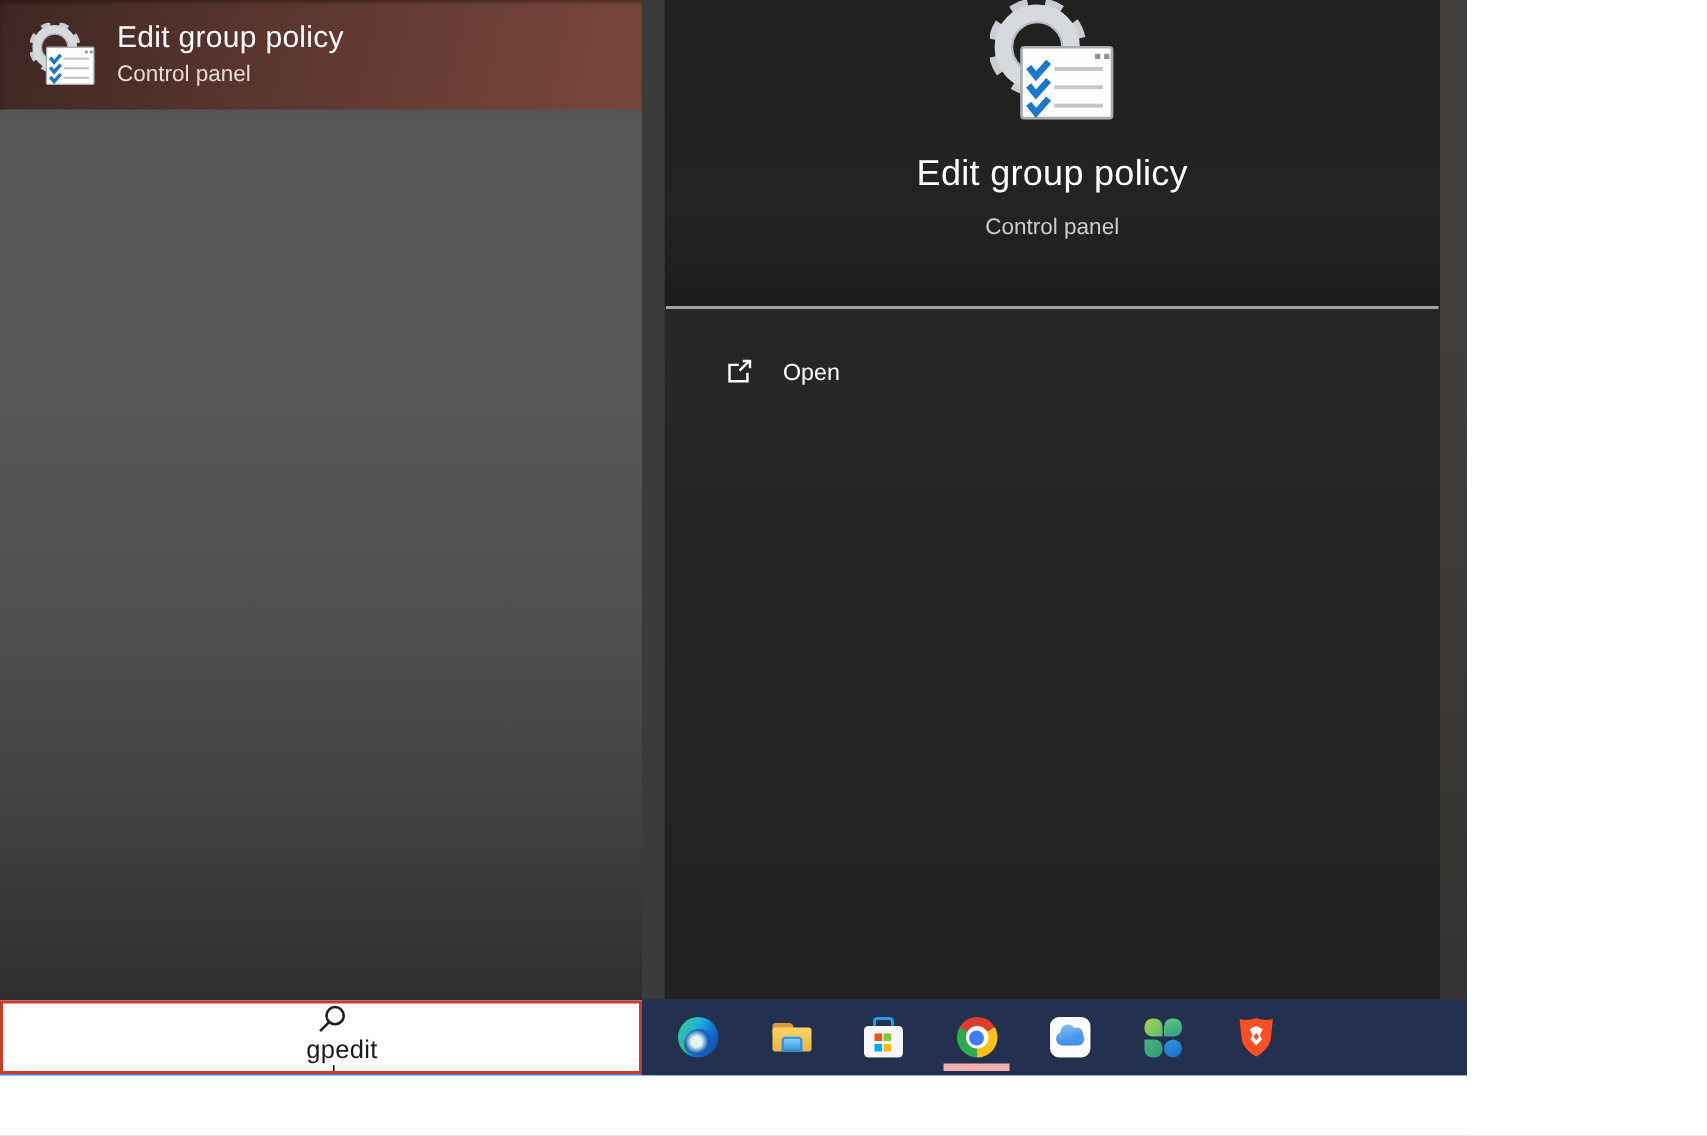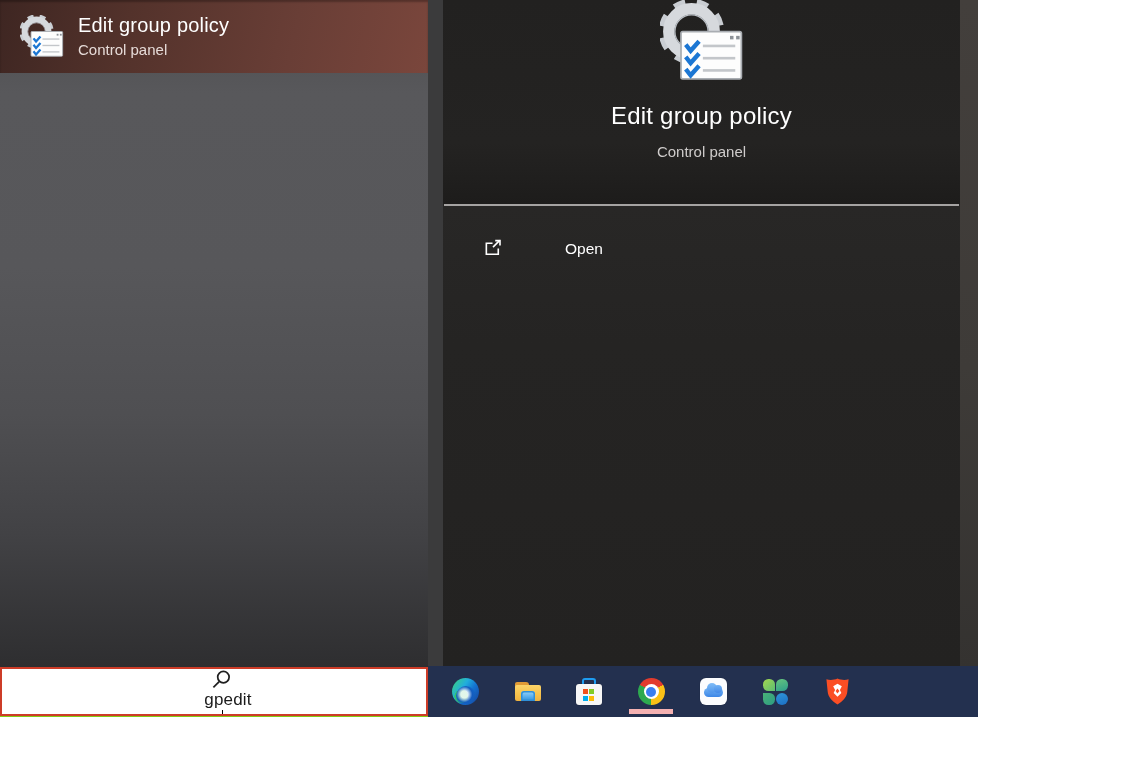--- a/index.html
+++ b/index.html
@@ -3,21 +3,21 @@
 <meta charset="utf-8">
 <style>
   :root{
     --accent-red: #cd3c28;
     --taskbar-navy: #23304f;
     --underline-pink: #f4b1b1;
   }
   *{margin:0;padding:0;box-sizing:border-box;}
   html,body{background:#fff;}
   body{font-family:"Liberation Sans","DejaVu Sans",sans-serif;width:1138px;height:757px;overflow:hidden;}
-  .screen{position:relative;width:1138px;height:734px;background:#84cc16;}
+  .screen{position:relative;width:1138px;height:734px;background:#3b82f6;}
 
   
   .left-panel{
     position:absolute;left:0;top:0;width:428px;height:667px;
     background:linear-gradient(180deg,#4b4b4d 0%,#58585b 14%,#57575a 40%,#4f4f52 62%,#424245 80%,#2e2e30 100%);
   }
   .result-row{
     position:absolute;left:0;top:0;width:428px;height:73px;
     background:linear-gradient(103deg,#3e2622 0%,#53322b 30%,#693e36 68%,#7a463c 100%);
     box-shadow:inset 0 2px 2px rgba(0,0,0,.28);
@@ -46,21 +46,21 @@
   .right-panel{position:absolute;left:443px;top:0;width:517px;height:667px;background:#242322;}
   .preview-top{
     height:204px;display:flex;flex-direction:column;align-items:center;
     background:linear-gradient(180deg,#222120 0%,#242322 70%,#1d1c1b 100%);
   }
   .preview-icon{width:84px;height:84px;margin-top:0px;flex:0 0 auto;}
   .preview-title{font-size:24px;color:#ffffff;margin-top:18px;letter-spacing:.2px;}
   .preview-subtitle{font-size:15px;color:#cfcccb;margin-top:13px;}
   .separator{height:2px;background:#a5a3a2;margin:0 1px;}
   .preview-body{padding:30px 0 0 40px;background:linear-gradient(180deg,#282726 0%,#252423 30%,#232221 100%);height:461px;}
-  .open-row{display:flex;align-items:center;cursor:default;width:max-content;padding:2px 10px 2px 0;gap:43px;}
+  .open-row{display:flex;align-items:center;cursor:default;width:max-content;padding:2px 10px 2px 0;}
   .open-glyph{width:21px;height:21px;flex:0 0 auto;}
   .open-label{font-size:15.5px;color:#ffffff;margin-left:18px;}
 
   
   .taskbar{
     position:absolute;left:428px;top:666px;width:550px;height:51px;
     background:var(--taskbar-navy);display:flex;align-items:center;padding-left:6px;
   }
   .task-btn{position:relative;width:62px;height:51px;display:flex;align-items:center;justify-content:center;cursor:default;}
   .task-btn .ic{width:27px;height:27px;}

